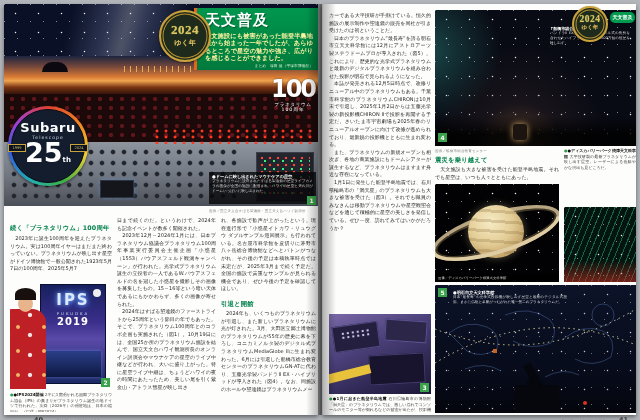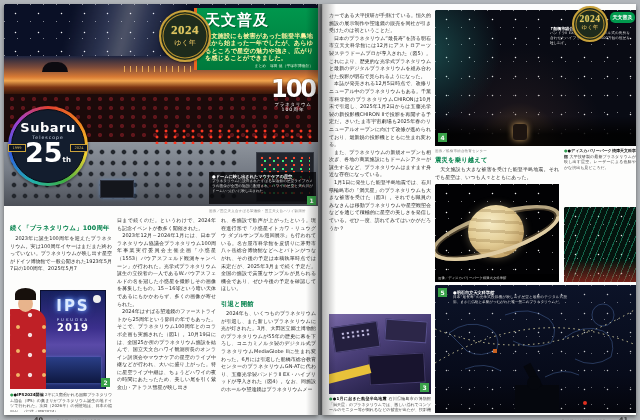--- a/index.html
+++ b/index.html
@@ -15,21 +15,21 @@
 .cap{font-size:4px;line-height:5.6px;color:#444;text-align:justify;overflow:hidden}
 .cap .lead{font-weight:bold;color:#111}
 .cap .dot{color:#2e9e4f}
 .credit{font-size:3.5px;color:#8a8a8a;letter-spacing:.2px}
 .figbadge{position:absolute;width:9px;height:9px;background:#3aa24a;color:#fff;font-size:6px;font-weight:bold;text-align:center;line-height:9px;z-index:6}
 .capbox{position:absolute;background:rgba(8,8,10,.8);color:#eee;padding:2px 3px;z-index:5}
 .capbox .lead{font-size:4.2px;font-weight:bold;color:#fff;display:block}
 .capbox .body{font-size:3.6px;line-height:4.8px;color:#ddd;display:block;text-align:justify}
 .medal{border-radius:50%;background:#1e2b1c;border:2px solid #c9a23c;box-shadow:inset 0 0 0 1.5px #1e2b1c,inset 0 0 0 2.5px #b8922f,0 1px 2px rgba(0,0,0,.5);text-align:center;z-index:30}
 .medal .yr{font-family:"Liberation Serif",serif;font-weight:bold;color:#e2c05e;display:block;text-shadow:0 0 1px #7a5;letter-spacing:.5px}
-.medal .ss{color:#e2c05e;font-weight:normal;display:block}
+.medal .ss{color:#e2c05e;font-weight:bold;display:block}
 svg{display:block}
 </style>
 </head>
 <body>
 
 <div class="page" style="left:4px">
 
   <div class="photo" style="left:0;top:0;width:314px;height:202px">
     <div class="abs stars" style="left:0;top:0;width:314px;height:66px;background-color:#0a1026;background-blend-mode:screen"></div>
     <div class="abs" style="left:-30px;top:-14px;width:300px;height:90px;background:linear-gradient(115deg,transparent 32%,rgba(185,200,255,.20) 44%,rgba(235,240,255,.30) 50%,rgba(185,200,255,.20) 56%,transparent 68%);filter:blur(2px);transform:rotate(-10deg)"></div>
@@ -77,21 +77,21 @@
     </div>
   </div>
 
   <div class="figbadge" style="left:303px;top:192px">1</div>
   <div class="credit abs" style="left:205px;top:205px;width:105px">画像／国立天文台すばる望遠鏡・国立天文台ハワイ観測所</div>
 
   <div class="h-green abs" style="left:6px;top:220px;width:102px">続く「プラネタリウム」100周年</div>
   <div class="jp abs" style="left:6px;top:231px;width:102px;height:42px">　2023年に誕生100周年を迎えたプラネタリウム。実は100周年イヤーはまだまだ終わっていない。プラネタリウムが映し出す星空がドイツ博物館で一般公開された1923年5月7日の100周年、2025年5月7</div>
 
   <div class="photo" style="left:6px;top:275px;width:102px;height:110px;background:#241611 repeating-linear-gradient(0deg,rgba(0,0,0,.35) 0 1px,transparent 1px 8px),repeating-linear-gradient(90deg,rgba(0,0,0,.25) 0 1px,transparent 1px 14px)">
-    <div class="abs" style="left:30px;top:11px;width:66px;height:100px;background:linear-gradient(180deg,#17215e 0%,#3b2f8c 38%,#5a4aa8 55%,#1c2a66 100%);border:1px solid #0c1030">
+    <div class="abs" style="left:30px;top:5px;width:66px;height:100px;background:linear-gradient(180deg,#17215e 0%,#3b2f8c 38%,#5a4aa8 55%,#1c2a66 100%);border:1px solid #0c1030">
       <div style="text-align:center;margin-top:6px;font-size:15px;font-weight:bold;color:#dbe9ff;letter-spacing:2px;text-shadow:0 0 4px #7fb0ff,0 0 8px #4a7fff">IPS</div>
       <div style="text-align:center;font-size:3.8px;color:#cfe0ff;letter-spacing:2px;margin-top:2px">FUKUOKA</div>
       <div style="text-align:center;font-size:10px;font-weight:bold;color:#fff;letter-spacing:1px">2019</div>
       <div class="abs" style="left:4px;bottom:6px;width:56px;height:26px;background:linear-gradient(#2a3f88,#0e1840);box-shadow:0 0 3px rgba(120,160,255,.5)"></div>
       <div class="abs" style="right:4px;top:4px;width:8px;height:8px;border-radius:50%;background:#eee"></div>
     </div>
     <div class="abs" style="left:-8px;top:30px;width:44px;height:84px;border-radius:10px 14px 0 0;background:#bf2026;background-image:radial-gradient(circle at 6px 6px,rgba(255,255,255,.85) 1.6px,transparent 2.6px),radial-gradient(circle at 16px 18px,rgba(255,220,120,.8) 1.4px,transparent 2.4px);background-size:22px 20px,26px 24px"></div>
     <div class="abs" style="left:8px;top:16px;width:15px;height:17px;border-radius:50%;background:#e8b48c"></div>
     <div class="abs" style="left:5px;top:9px;width:21px;height:12px;border-radius:50% 50% 0 0;background:#17100c"></div>
     <div class="figbadge" style="right:2px;bottom:2px;left:auto">2</div>

